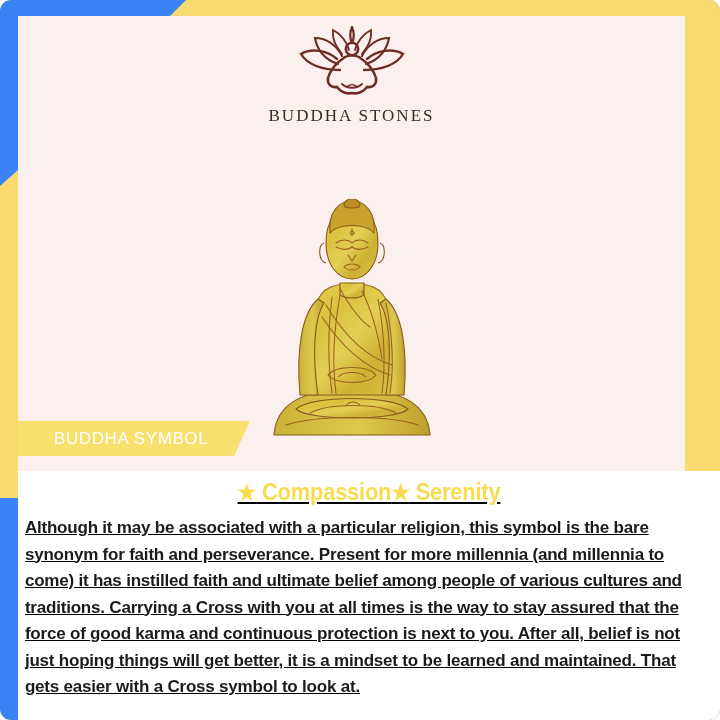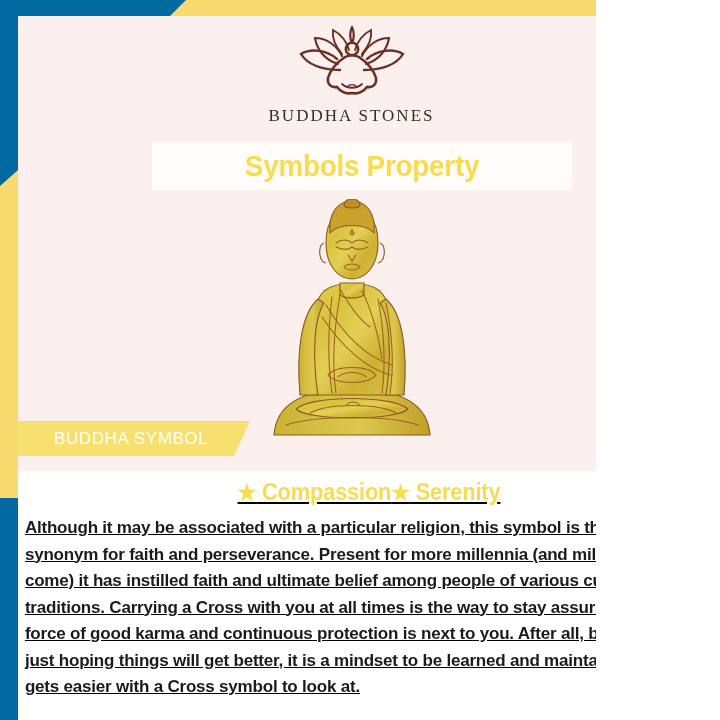--- a/index.html
+++ b/index.html
@@ -8,24 +8,25 @@
   }
   body {
     width: 720px;
     height: 720px;
     overflow: hidden;
     font-family: "Liberation Sans", sans-serif;
     background: #ffffff;
   }
   #page {
     position: relative;
-    width: 596px;
+    width: 720px;
     height: 720px;
-    background: #0369a1;
+    background: #3b82f6;
     overflow: hidden;
+    border-radius: 11px;
   }
 
   
   .deco-top-bar {
     position: absolute;
     left: 0; top: 0;
     width: 720px; height: 16px;
     background: #f8da6e;
     clip-path: polygon(186px 0, 720px 0, 720px 16px, 170px 16px);
   }
@@ -204,23 +205,20 @@
           <path d="M48 31 C 52 29, 58 29, 62 31" stroke-width="2.4"></path>
 
           <path d="M40 61 C 44 66, 50 68, 55 67 C 60 68, 66 66, 70 61" stroke-width="2.6"></path>
           <path d="M45 58 C 50 63, 60 63, 65 58" stroke-width="1.8"></path>
           <path d="M50 61 C 53 58, 57 58, 60 61" stroke-width="1.6"></path>
         </svg>
       </span>
       <span class="brand-name">BUDDHA STONES</span>
     </div>
 
-    <div class="title-strip">
-      <span class="title-text">Symbols Property</span>
-    </div>
 
     <div class="buddha-wrap">
       <svg class="buddha-svg" viewBox="0 0 172 240" xmlns="http://www.w3.org/2000/svg">
         <defs>
           <linearGradient id="gold" x1="0" y1="0" x2="1" y2="1">
             <stop offset="0%" stop-color="#e8d24a"></stop>
             <stop offset="28%" stop-color="#d9c23f"></stop>
             <stop offset="50%" stop-color="#e3cf55"></stop>
             <stop offset="72%" stop-color="#cdb133"></stop>
             <stop offset="100%" stop-color="#d8c345"></stop>

